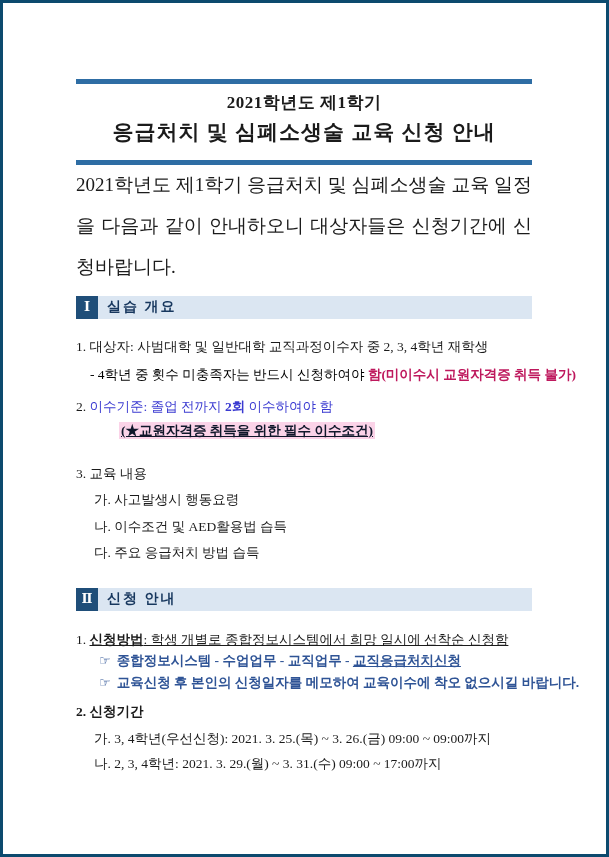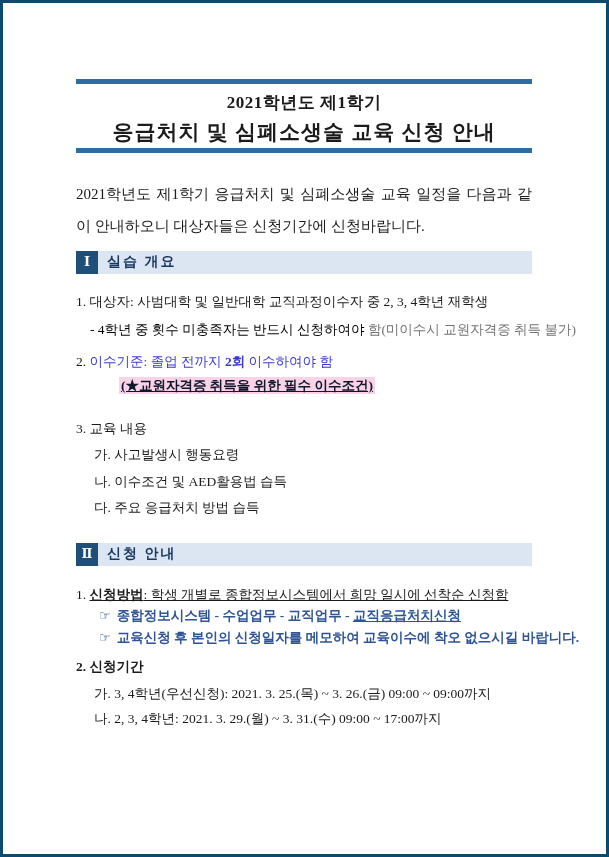--- a/index.html
+++ b/index.html
@@ -8,22 +8,22 @@
     width:609px; height:857px;
     border:3px solid #0c4a6e;
     background:#ffffff;
     font-family:"Liberation Serif","DejaVu Serif",serif;
     color:#1b1b1b;
     padding:76px 74px 0 73px;
     overflow:hidden;
   }
   .accent-bar { height:5px; background:#2e6da4; }
   .title1 { text-align:center; font-size:17px; font-weight:bold; margin-top:7px; letter-spacing:0.5px; }
-  .title2 { text-align:center; font-size:21px; font-weight:bold; margin:4px 0 2px; letter-spacing:1px; }
-  .intro { font-size:15px; line-height:2.15; margin-top:25px; text-align:justify; }
+  .title2 { text-align:center; font-size:21px; font-weight:bold; margin:4px 0 14px; letter-spacing:1px; }
+  .intro { font-size:19px; line-height:2.15; text-align:justify; }
 
   .sec-header { display:flex; align-items:stretch; background:#dbe6f2; height:23px; margin-top:8px; }
   .sec-header.second { margin-top:27px; }
   .sec-num {
     width:22px; background:#1f4e79; color:#ffffff;
     font-weight:bold; font-size:13px;
     display:flex; align-items:center; justify-content:center;
     font-family:"Liberation Serif","DejaVu Serif",serif;
   }
   .sec-title { color:#17375e; font-weight:bold; font-size:14px; margin-left:9px; letter-spacing:2px; align-self:center; }
@@ -32,21 +32,21 @@
   .mt20 { margin-top:20px; } .mt13 { margin-top:13px; } .mt16 { margin-top:16px; }
   .mt9  { margin-top:9px; }  .mt27 { margin-top:27px; } .mt11 { margin-top:11px; }
   .mt21 { margin-top:21px; } .mt10 { margin-top:10px; }
 
   .ind14 { padding-left:14px; }
   .ind18 { padding-left:18px; }
   .ind23 { padding-left:23px; }
   .ind43 { padding-left:43px; }
 
   .red     { color:#000000; }
-  .redbold { color:#737373; font-weight:normal; }
+  .redbold { color:#be185d; font-weight:bold; }
   .bluev   { color:#3a3ad1; }
   .bluev-b { color:#3a3ad1; font-weight:bold; }
   .purple-hl {
     color:#0f172a; font-weight:bold; text-decoration:underline;
     background:#fbd3e8; padding:1px 2px;
   }
   .navy   { color:#2f5496; font-weight:bold;margin-top:6px; }
   .u      { text-decoration:underline; }
   .b      { font-weight:bold; }
   .pointer { font-family:"DejaVu Sans","Liberation Sans",sans-serif; margin-right:6px; font-size:13px; }

